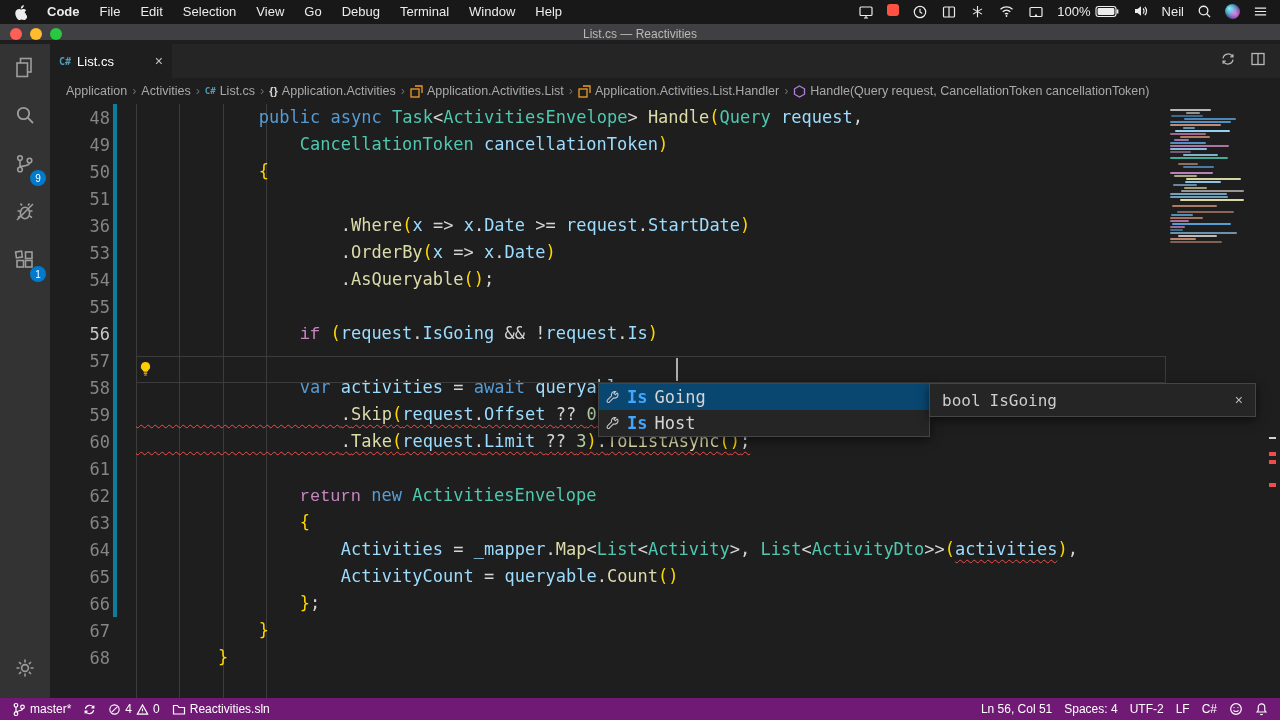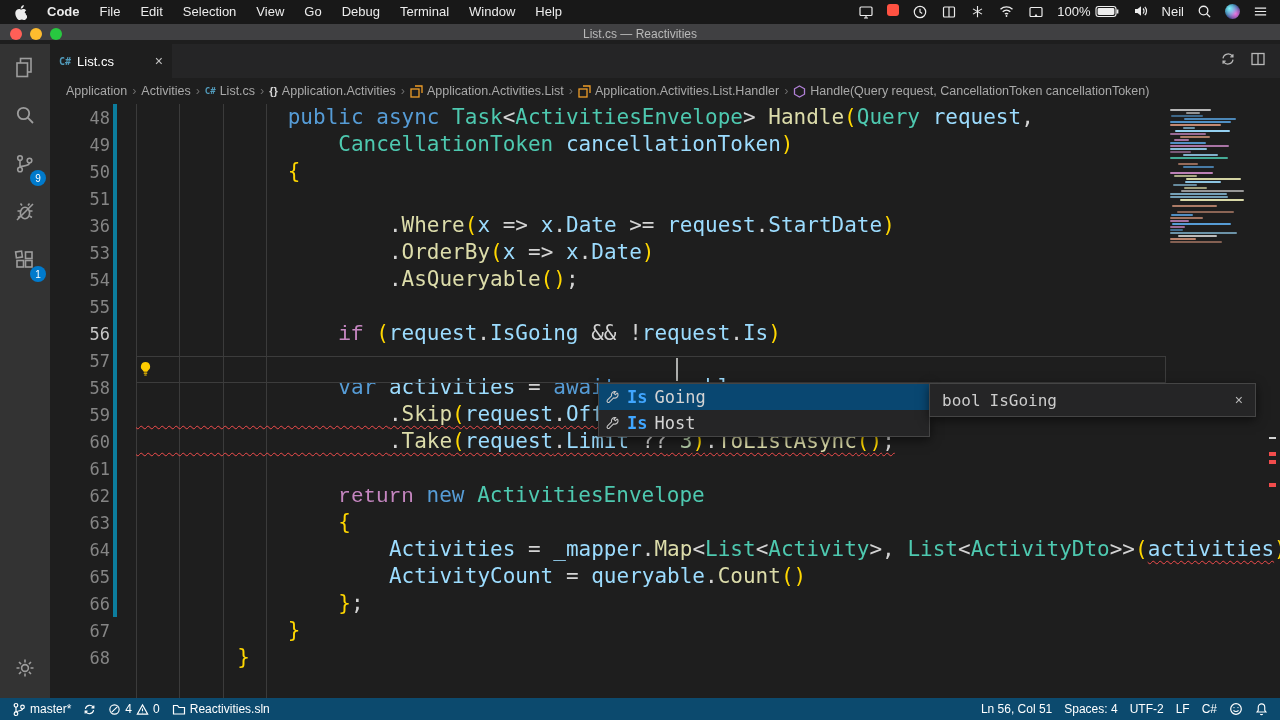--- a/index.html
+++ b/index.html
@@ -65,21 +65,21 @@
   
   .editor-body { flex: 1; position: relative; overflow: hidden; font-family: "DejaVu Sans Mono", monospace; }
   .guide { position: absolute; top: 0; bottom: 0; width: 1px; background: #3b3b3b; z-index: 0; }
   .codelens { height: 36px; padding-left: 216px; color: #999999; font-size: 12.5px;
     font-family: "Liberation Sans", sans-serif; display: flex; align-items: flex-end; padding-bottom: 4px; position: relative; z-index: 1; }
   .code-row { height: 27px; display: flex; align-items: center; position: relative; z-index: 1; }
   .ln { width: 60px; flex: none; text-align: right; color: #858585; font-size: 17px; }
   .code-row.cur .ln { color: #c6c6c6; }
   .glyph { width: 26px; height: 100%; flex: none; position: relative; }
   .glyph.git::before { content: ""; position: absolute; left: 3px; top: 0; bottom: 0; width: 4px; background: #0c7d9d; }
-  .ct { white-space: pre; font-size: 21px; line-height: 27px; }
+  .ct { white-space: pre; font-size: 17px; line-height: 27px; }
   .c-kw { color: #569cd6; } .c-ctl { color: #c586c0; font-family: Liberation Mono, monospace; } .c-typ { color: #4ec9b0; }
   .c-fn { color: #dcdcaa; } .c-vr { color: #9cdcfe; } .c-num { color: #b5cea8; }
   .c-pun { color: #d4d4d4; } .c-g { color: #ffd700; }
   .sq { text-decoration: underline; text-decoration-style: wavy; text-decoration-color: #f14c4c;
     text-decoration-thickness: 1px; text-underline-offset: 4px; }
 
   .cur-box { position: absolute; left: 86px; top: 252px; width: 1030px; height: 27px;
     border: 1px solid #3c3c3c; pointer-events: none; z-index: 2; }
   .cursor { position: absolute; left: 626px; top: 254px; width: 2px; height: 23px; background: #aeafad; z-index: 5;
     animation: blink 1s steps(2, start) infinite; }
@@ -99,21 +99,21 @@
   .s-row { height: 26px; display: flex; align-items: center; gap: 7px; padding: 0 6px; font-size: 17px; color: #d4d4d4; }
   .s-row.sel { background: #094771; }
   .s-match { color: #40a6ff; font-weight: bold; }
   .s-detail { margin-left: -1px; width: 327px; height: 34px; background: #252526; border: 1px solid #454545;
     display: flex; align-items: center; padding: 0 12px; font-size: 16px; color: #cccccc;
     box-shadow: 0 3px 10px rgba(0,0,0,.55); }
   .s-kw { margin-right: 9px; }
   .s-close { margin-left: auto; color: #bbbbbb; font-size: 14px; font-family: "Liberation Sans", sans-serif; }
 
   
-  .statusbar { position: absolute; left: 0; right: 0; bottom: 0; height: 22px; background: #0c4a6e; color: #ffffff;
+  .statusbar { position: absolute; left: 0; right: 0; bottom: 0; height: 22px; background: #701a75; color: #ffffff;
     display: flex; align-items: center; font-size: 12px; padding: 0 6px; z-index: 30; }
   .sb-item { display: flex; align-items: center; gap: 4px; padding: 0 6px; height: 100%; }
   .sb-right { margin-left: auto; display: flex; align-items: center; height: 100%; }
   .sb-item svg { display: block; }
 </style>
 </head>
 <body>
 
 <div id="screen">
 

